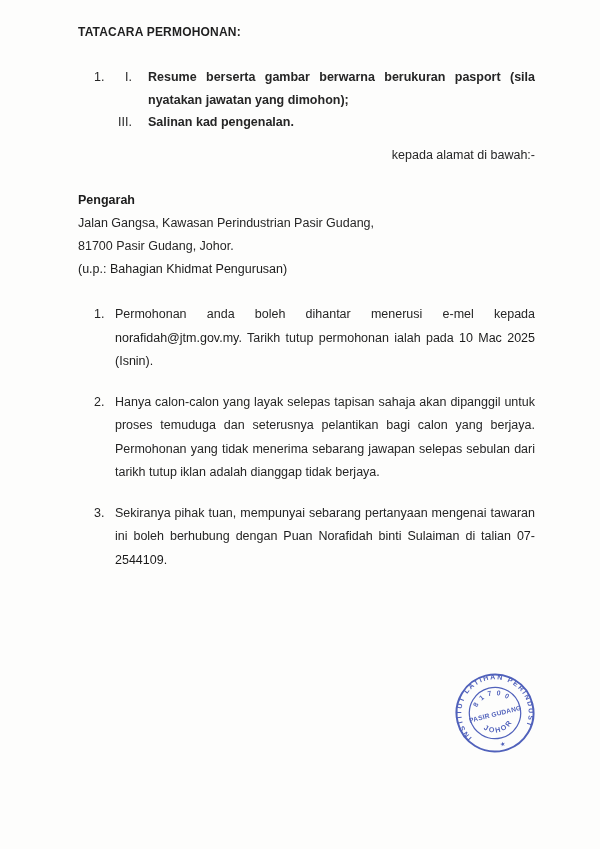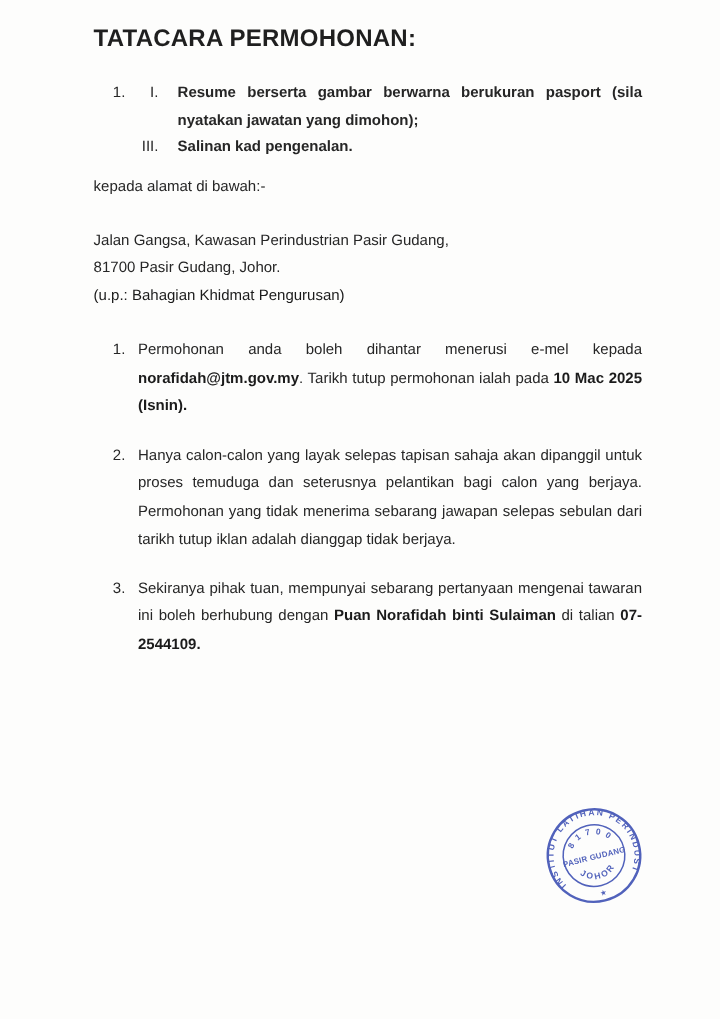--- a/index.html
+++ b/index.html
@@ -14,57 +14,57 @@
     width: 600px;
     height: 849px;
     margin: 0 auto;
     background: #fdfdfc;
     overflow: hidden;
     font-size: 12.5px;
     line-height: 23.5px;
   }
   .doc-title {
     margin: 22px 65px 0 78px;
-    font-size: 20px;
+    font-size: 12px;
     font-weight: 700;
     line-height: 20px;
     color: #1f1f1f;
     letter-spacing: 0.2px;
   }
   
   .num-list { margin-right: 65px; }
   .list-1 { margin-top: 24px; }
   .list-2 { margin-top: 22px; }
   .num-item { display: flex; align-items: flex-start; }
   .num-item + .num-item { margin-top: 17px; }
   .num-item .num {
     width: 21px;
     flex: 0 0 21px;
     margin-left: 94px;
   }
   .num-item .body {
     flex: 1 1 auto;
     text-align: justify;
   }
-  .seg-bold { font-weight: 700; color: #1b1b1b; }
+  .seg-bold { font-weight: 400; color: #1b1b1b; }
   
   .roman-list { margin-top: 0; line-height: 22.5px; }
   .roman-item { display: flex; align-items: flex-start; }
   .roman-item .rn {
     width: 17px;
     flex: 0 0 17px;
     text-align: right;
   }
   .roman-item .rbody {
     flex: 1 1 auto;
     margin-left: 16px;
     text-align: justify;
     font-weight: bold;
   }
-  .lead-line { margin: 10px 65px 0 78px; }
+  .lead-line { margin: 10px 65px 0 106px; text-align: right; }
   .address-block { margin: 22px 65px 0 78px; line-height: 23px; }
   .addr-recipient { font-weight: 700; color: #1b1b1b; }
   .addr-attention { font-weight: 400; color: #1b1b1b; }
   .connector { margin: 16px 65px 0 78px; }
   
   .stamp {
     position: absolute;
     left: 451px;
     top: 669px;
     width: 88px;
@@ -98,20 +98,21 @@
             <div class="rbody">Salinan kad pengenalan.</div>
           </div>
         </div>
       </div>
     </div>
   </div>
 
   <div class="lead-line">kepada alamat di bawah:-</div>
 
   <div class="address-block">
+    <div class="addr-recipient">Pengarah</div>
     <div>Jalan Gangsa, Kawasan Perindustrian Pasir Gudang,</div>
     <div>81700 Pasir Gudang, Johor.</div>
     <div class="addr-attention">(u.p.: Bahagian Khidmat Pengurusan)</div>
   </div>
 
 
   <div class="num-list list-2">
     <div class="num-item">
       <div class="num">1.</div>
       <div class="body"><span>Permohonan anda boleh dihantar menerusi e-mel kepada </span><span class="seg-bold">norafidah@jtm.gov.my</span><span>. Tarikh tutup permohonan ialah pada </span><span class="seg-bold">10 Mac 2025 (Isnin).</span></div>

